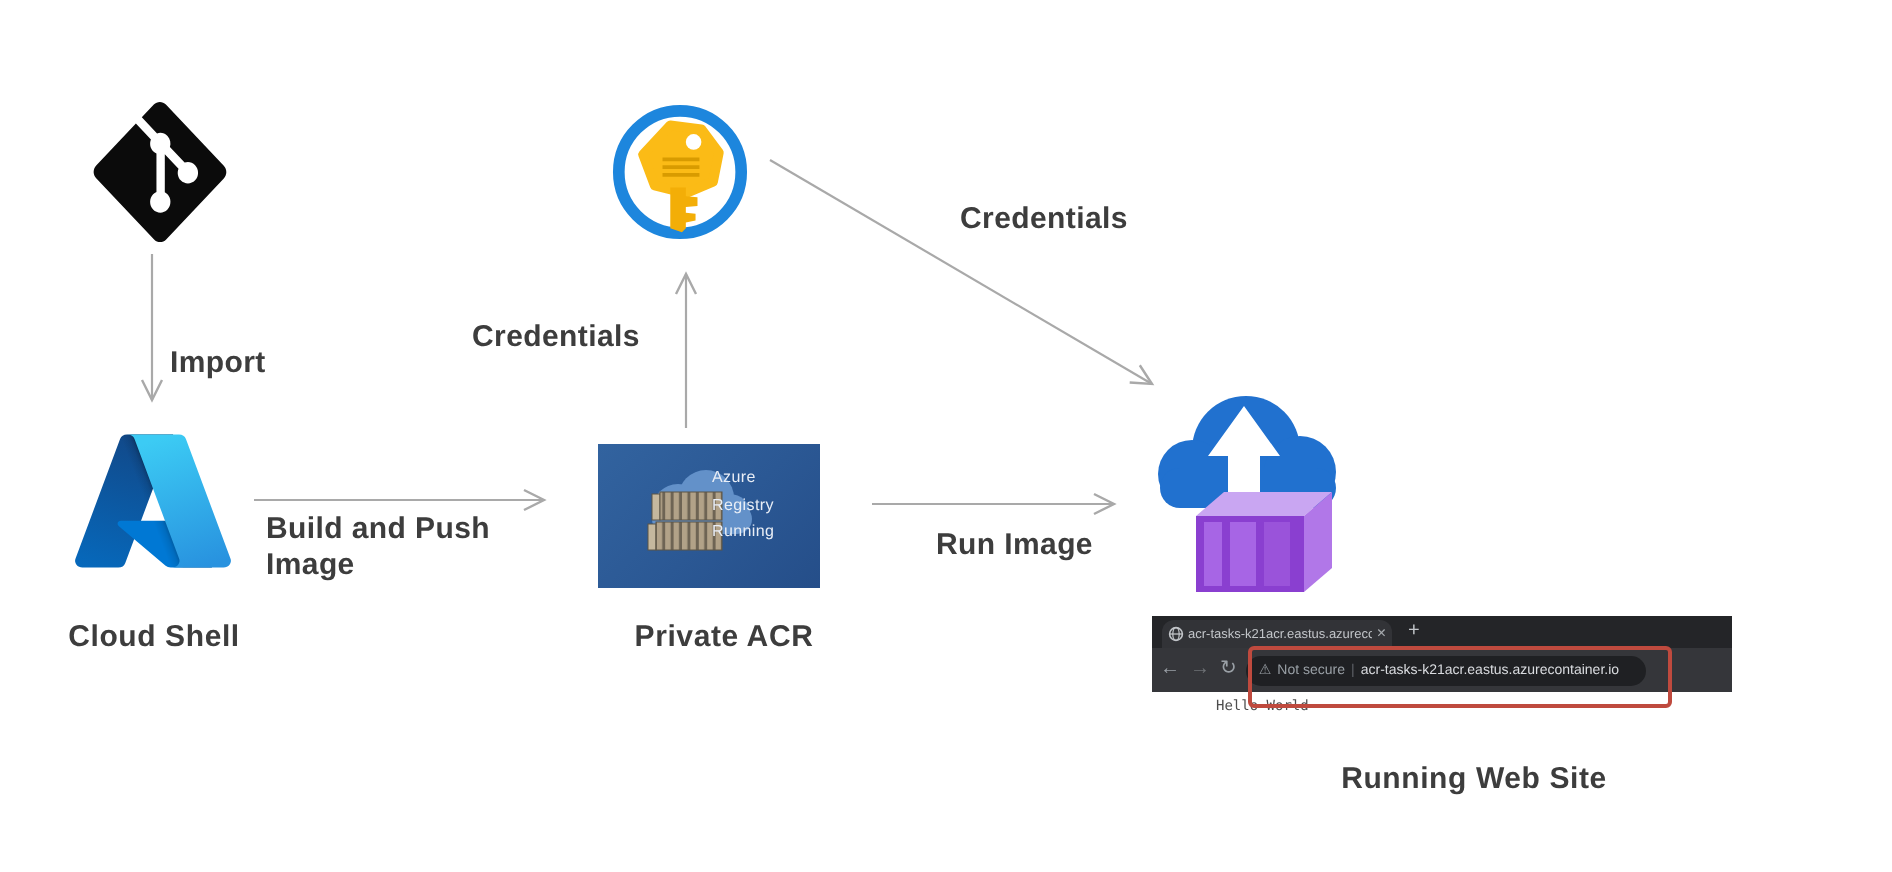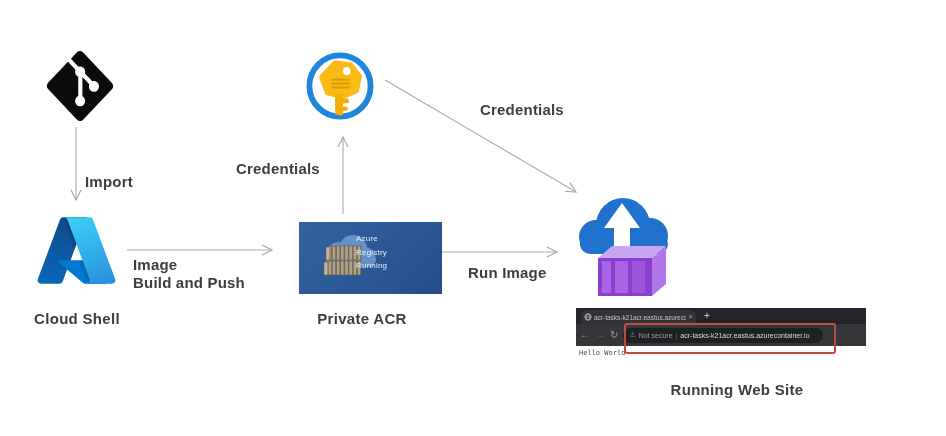--- a/index.html
+++ b/index.html
@@ -6,21 +6,21 @@
   .stage{position:relative;width:946px;height:436px;background:#ffffff;overflow:hidden;
          font-family:"Liberation Sans",sans-serif;}
   .abs{position:absolute;}
   svg{display:block;}
   .arrows{position:absolute;left:0;top:0;}
   .node-label{position:absolute;font-size:15px;font-weight:bold;color:#3d3d3d;letter-spacing:.3px;
               text-align:center;white-space:nowrap;}
   .edge-label{position:absolute;font-size:15px;font-weight:bold;color:#3d3d3d;letter-spacing:.2px;
               white-space:nowrap;line-height:18px;}
   
-  .acr-box{position:absolute;left:299px;top:222px;width:143px;height:72px;
+  .acr-box{position:absolute;left:299px;top:222px;width:111px;height:72px;
            background:linear-gradient(135deg,#32639f 0%,#2b5894 55%,#254e89 100%);}
   .acr-art{position:absolute;left:0;top:0;}
   .acr-text{position:absolute;left:57px;top:10px;font-size:8px;line-height:13.5px;color:#e9eef6;
             letter-spacing:.2px;}
   
   .browser{position:absolute;left:576px;top:308px;width:290px;height:64px;}
   .tabbar{position:relative;height:16px;background:#242528;}
   .tab{position:absolute;left:5px;top:2px;width:115px;height:14px;background:#323337;
        border-radius:6px 6px 0 0;display:flex;align-items:center;padding:0 3px;box-sizing:border-box;}
   .tab-title{font-size:6.5px;color:#c2c5c9;flex:1;overflow:hidden;white-space:nowrap;}
@@ -31,21 +31,21 @@
   .nav{color:#9aa0a6;font-size:10px;line-height:10px;}
   .nav.fwd{color:#6e7276;}
   .addressbar{width:200px;height:15px;background:#1f2023;border-radius:8px;display:flex;
               align-items:center;padding:0 6px;gap:3px;box-sizing:border-box;overflow:hidden;}
   .warn{font-size:7px;color:#9aa0a6;}
   .notsecure{font-size:7px;color:#9aa0a6;white-space:nowrap;}
   .sep{font-size:7px;color:#5f6368;}
   .url{font-size:7px;color:#dadce0;white-space:nowrap;overflow:hidden;}
   .page{background:#fff;padding:3px 0 0 3px;height:23px;}
   .page-line{font-family:"DejaVu Sans Mono",monospace;font-size:7px;line-height:8px;color:#4d4d4d;
-             white-space:pre;}
+             white-space:pre;margin-left:29px;}
   .red-highlight{position:absolute;left:48px;top:15px;width:208px;height:27px;
                  border:2px solid #bf4a3e;border-radius:3px;pointer-events:none;}
 </style>
 </head>
 <body>
 
 <div class="stage">
 
   <svg class="arrows" width="946" height="436" viewBox="0 0 946 436">
     <defs>
@@ -192,22 +192,22 @@
     <div class="page">
       <div class="page-line">Hello World</div>
     </div>
     <div class="red-highlight"></div>
   </div>
 
   <div class="edge-label" style="left:85px;top:145px;margin-top:28px;">Import</div>
   <div class="edge-label" style="left:236px;top:160px;">Credentials</div>
   <div class="edge-label" style="left:480px;top:101px;">Credentials</div>
   <div class="edge-label" style="left:133px;top:256px;">
+    <div>Build and Push</div>
     <div>Image</div>
-    <div>Build and Push</div>
   </div>
   <div class="edge-label" style="left:468px;top:264px;">Run Image</div>
 
   <div class="node-label" style="left:292px;top:310px;width:140px;">Private ACR</div>
   <div class="node-label" style="left:7px;top:310px;width:140px;">Cloud Shell</div>
   <div class="node-label" style="left:637px;top:381px;width:200px;">Running Web Site</div>
 
 </div>
 
 </body></html>

